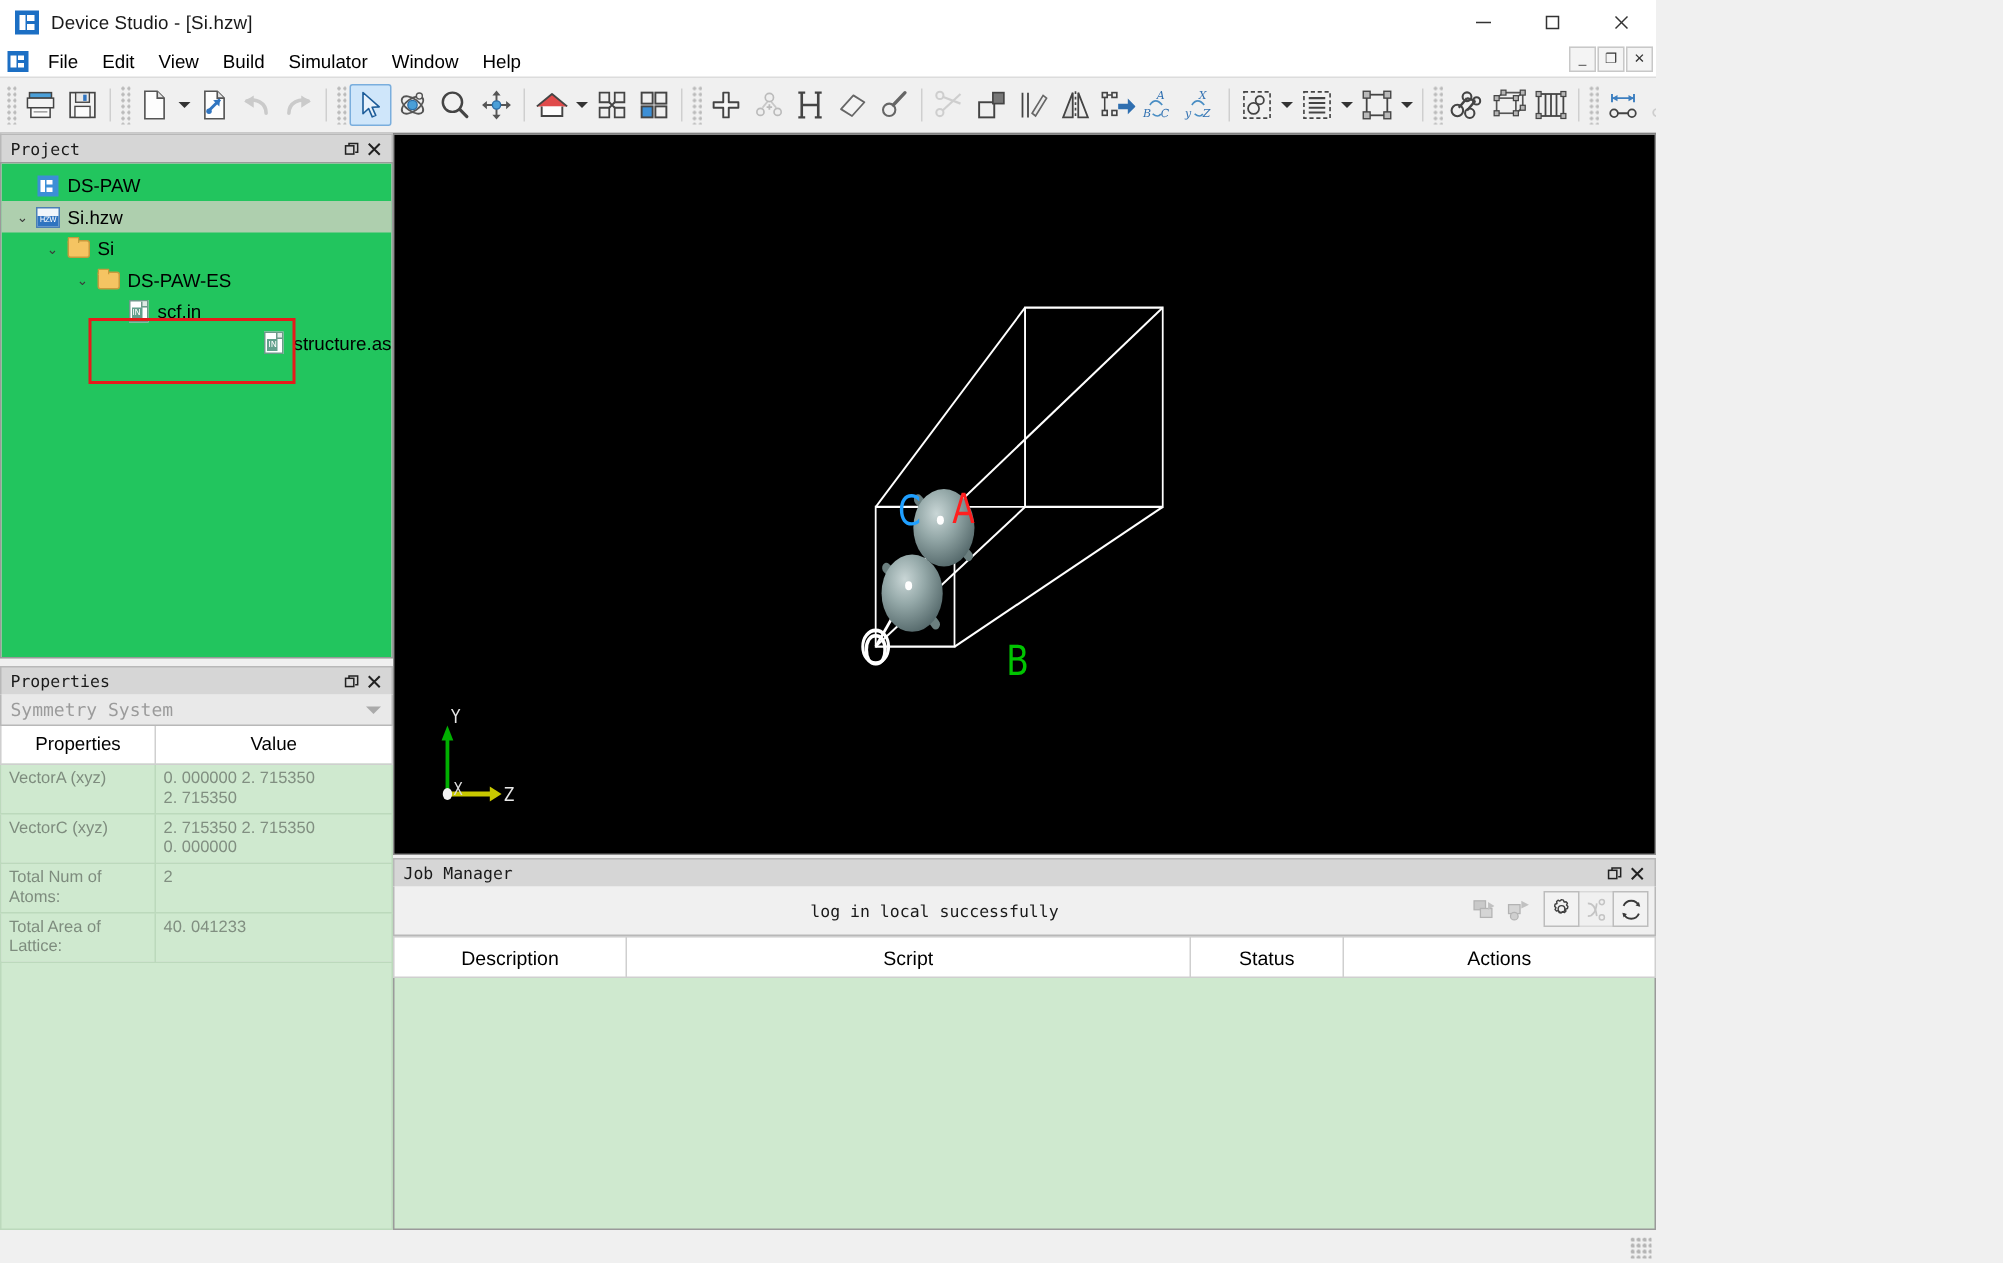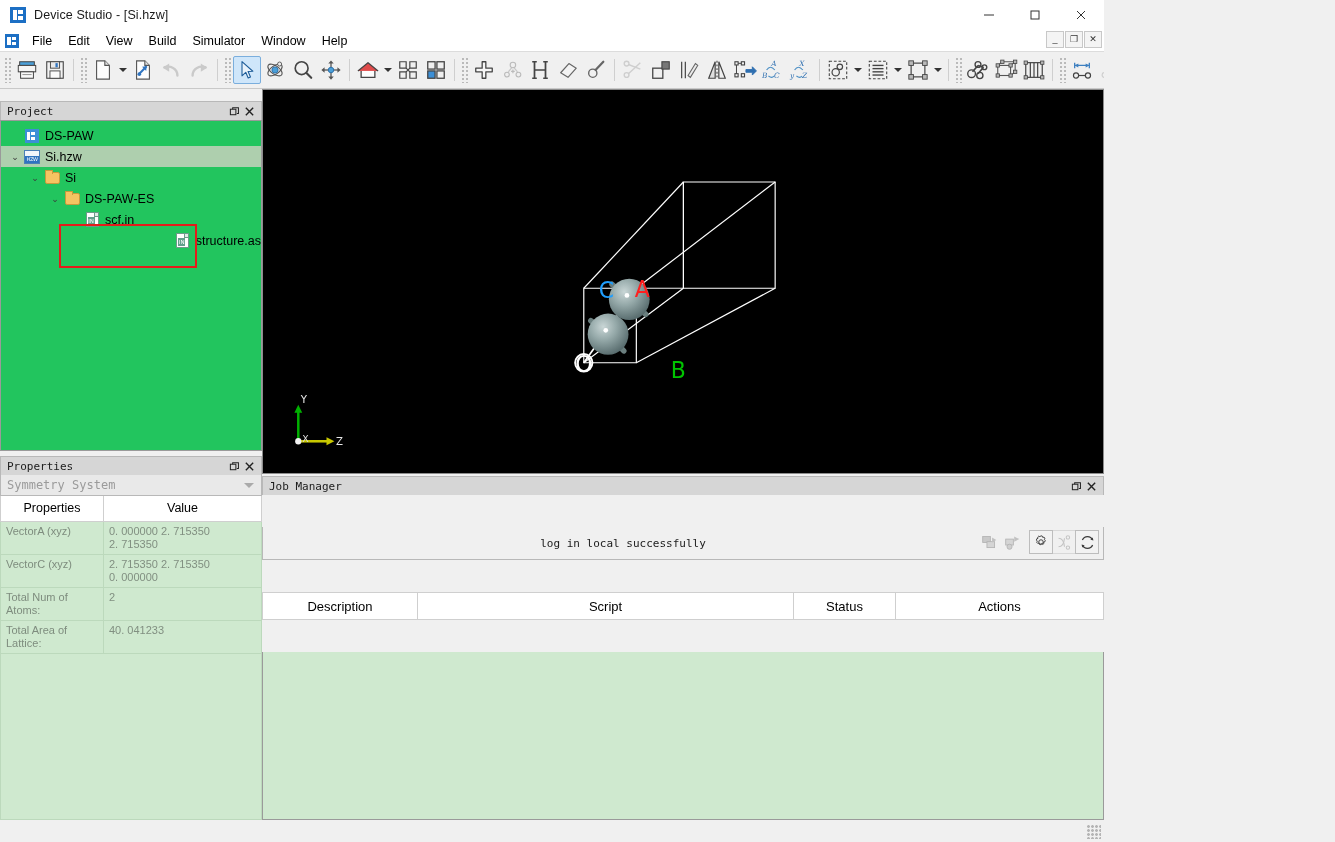--- a/index.html
+++ b/index.html
@@ -140,21 +140,20 @@
   
   .body {
     flex: 1 1 auto; display: flex; min-height: 0;
     background: #f0f0f0;
   }
   .left-col {
     width: 262px; flex: 0 0 262px;
     display: flex; flex-direction: column;
     background: #f0f0f0;
     padding: 0;
-    margin-top: 12px;
   }
   .right-col {
     flex: 1 1 auto; display: flex; flex-direction: column;
     min-width: 0;
     background: #f0f0f0;
   }
 
   
   .dock {
     display: flex; flex-direction: column; min-height: 0;
@@ -308,21 +307,20 @@
     position: relative;
     overflow: hidden;
   }
   .viewport svg { display: block; width: 100%; height: 100%; }
 
   
   .jm {
     flex: 0 0 auto;
     display: flex; flex-direction: column;
     margin-top: 2px;
-    gap: 32px;
   }
   .jm-toolbar {
     height: 33px; flex: 0 0 33px;
     background: #f0f0f0;
     border: 1px solid #b8b8b8;
     border-top: none;
     display: flex; align-items: center;
     position: relative;
   }
   .jm-status {

